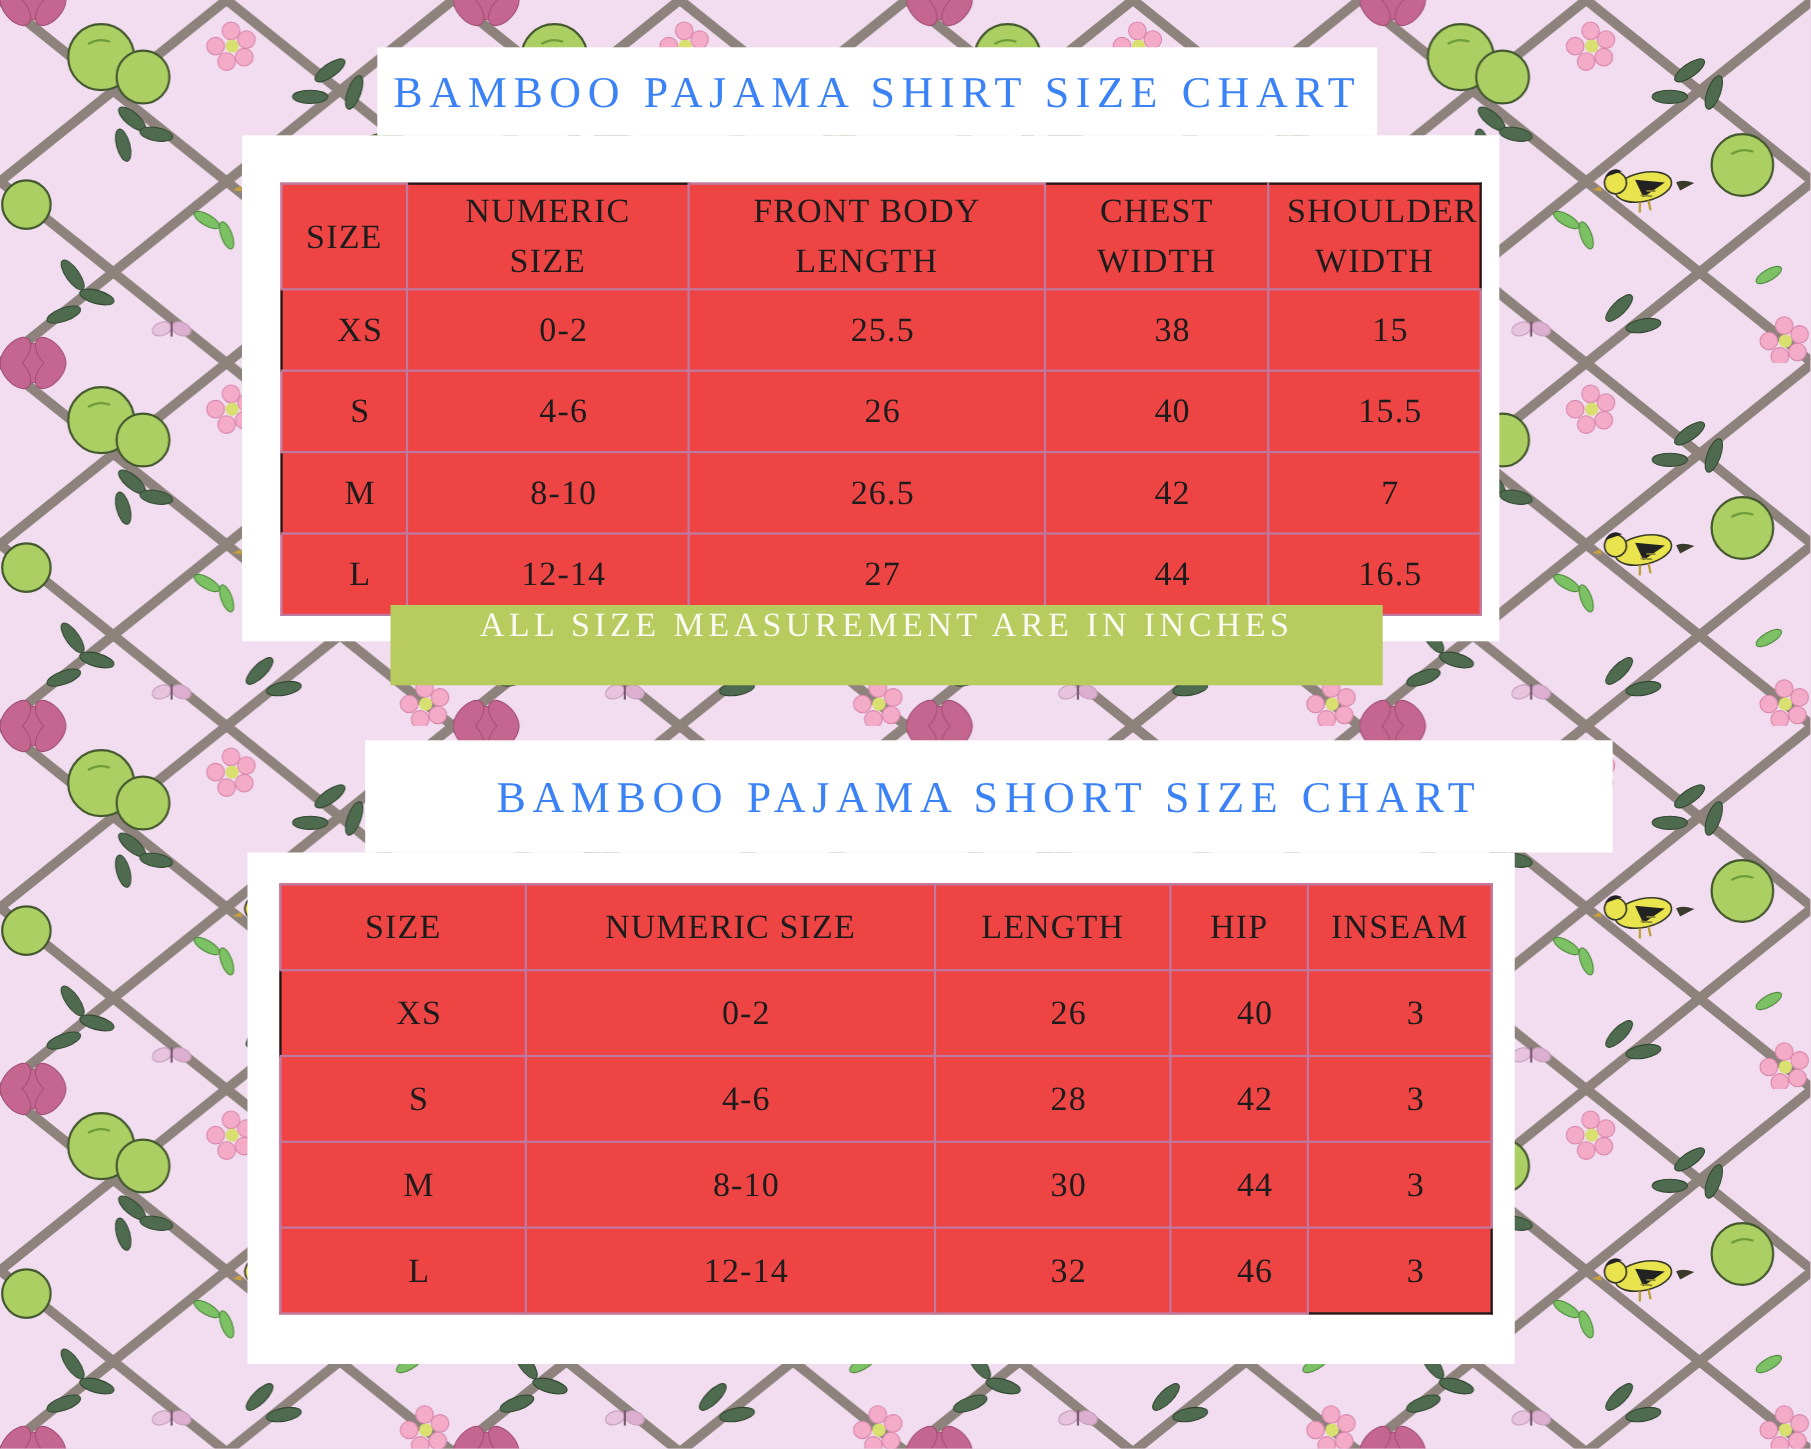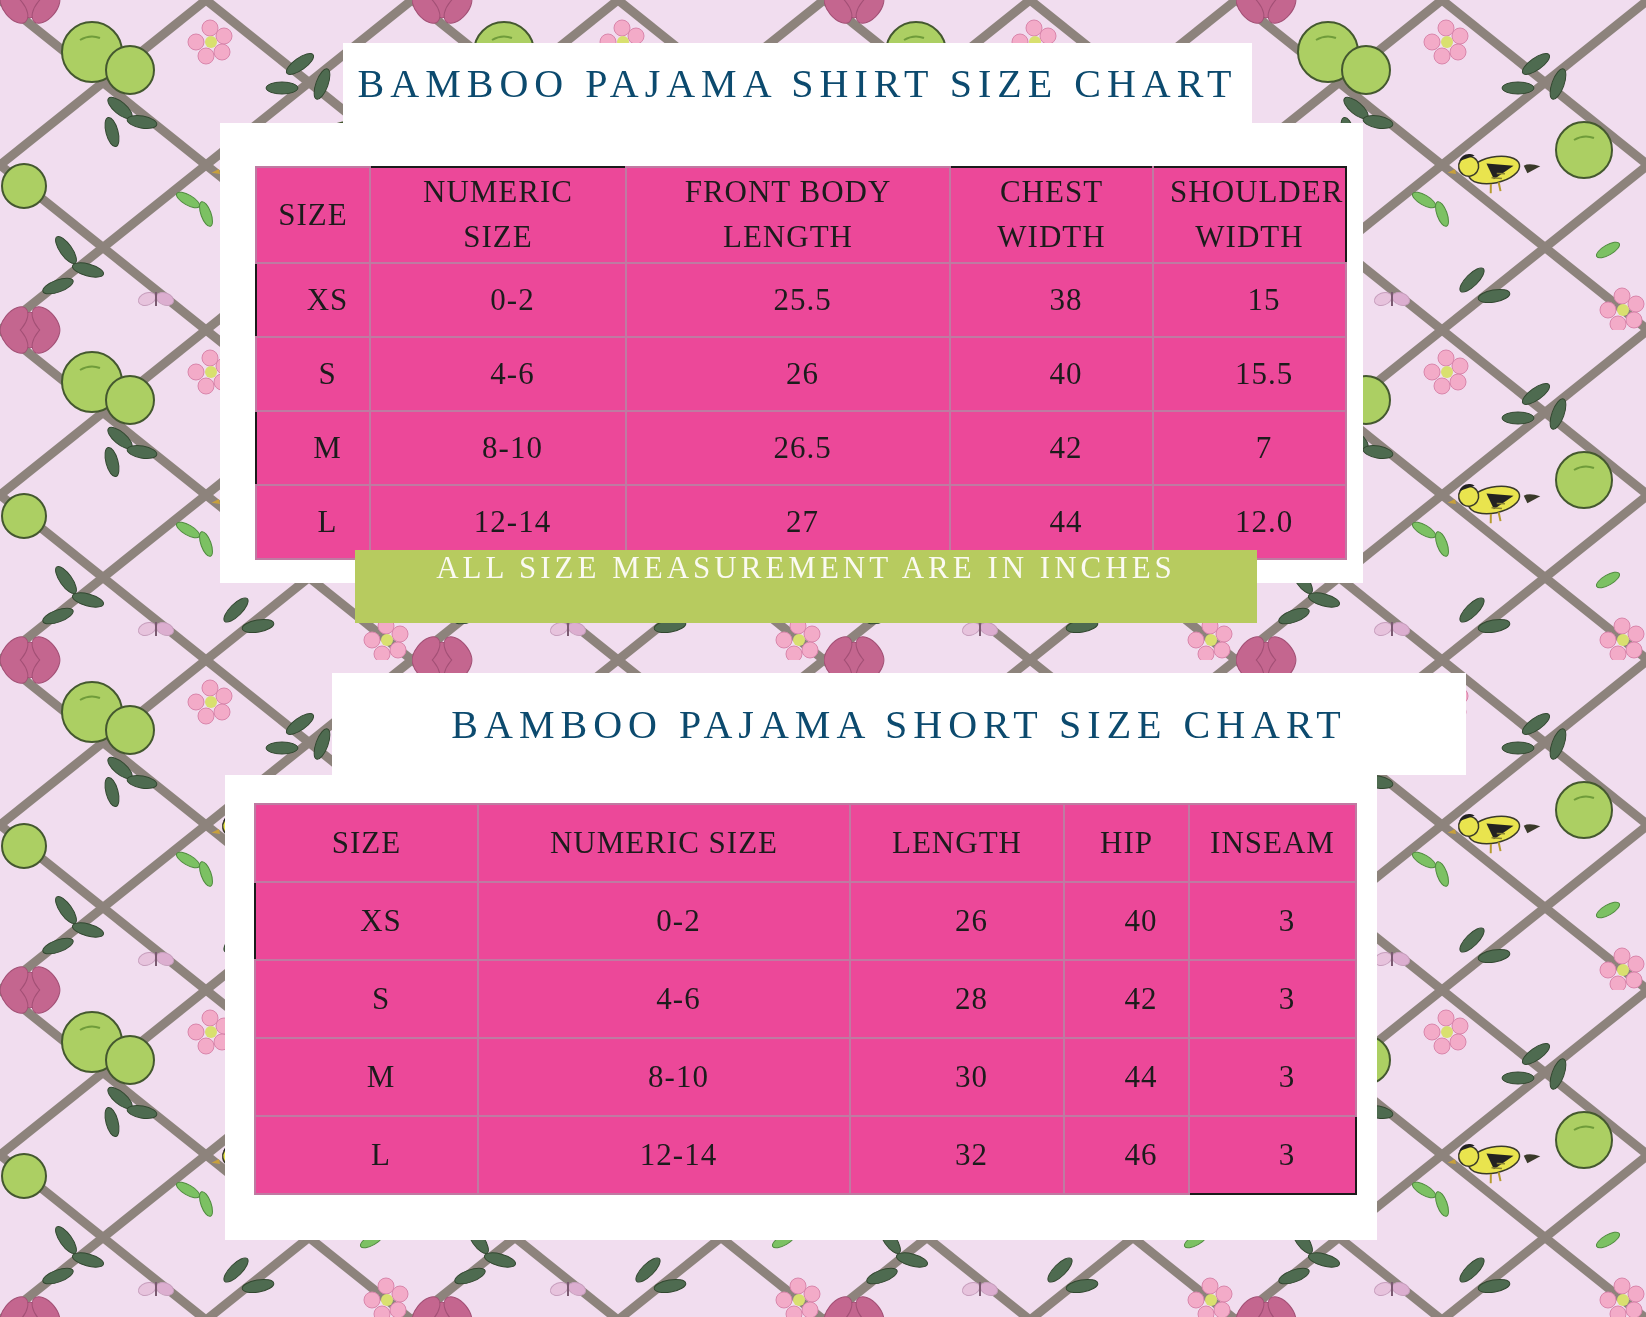--- a/index.html
+++ b/index.html
@@ -4,24 +4,24 @@
 <style>
   html,body{margin:0;padding:0;background:#e9d4e6;}
   #canvas{
     position:relative;width:1646px;height:1317px;overflow:hidden;
     font-family:"Liberation Serif","DejaVu Serif",serif;color:#1c1c1c;
   }
   #bg{position:absolute;left:0;top:0;z-index:0;}
   .panel{position:absolute;background:#ffffff;z-index:1;}
   .title-strip{position:absolute;background:#ffffff;z-index:1;display:flex;align-items:center;justify-content:center;}
   .chart-title{
-    font-size:40px;letter-spacing:6px;color:#0c4a6e;white-space:nowrap;
+    font-size:40px;letter-spacing:6px;color:#3b82f6;white-space:nowrap;
     font-weight:normal;margin:0;
   }
-  table{border-collapse:collapse;table-layout:fixed;position:absolute;z-index:2;background:#ec4899;}
+  table{border-collapse:collapse;table-layout:fixed;position:absolute;z-index:2;background:#ef4444;}
   th,td{
     border:2px solid #bf7aa2;text-align:center;vertical-align:middle;
     padding:0 16px;overflow:hidden;
   }
   th{font-size:31px;font-weight:normal;letter-spacing:1px;line-height:1.45;}
   td{font-size:31px;letter-spacing:1px;padding-left:45px;}
   #shirt-table th{height:94px;}
   #shirt-table td{height:72px;}
   #short-table th{height:76px;}
   #short-table td{height:76px;}
@@ -184,21 +184,21 @@
           <td>8-10</td>
           <td>26.5</td>
           <td>42</td>
           <td>7</td>
         </tr>
         <tr>
           <td>L</td>
           <td>12-14</td>
           <td>27</td>
           <td>44</td>
-          <td>12.0</td>
+          <td>16.5</td>
         </tr>
       </tbody>
     </table>
   <div id="banner1" class="banner">
     <span>ALL SIZE MEASUREMENT ARE IN INCHES</span>
   </div>
 
   <div id="strip2" class="title-strip">
     <h1 class="chart-title">BAMBOO PAJAMA SHORT SIZE CHART</h1>
   </div>

